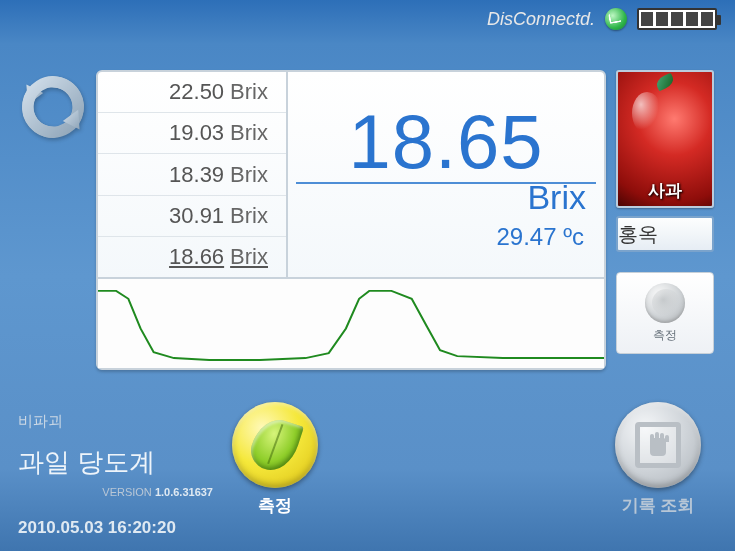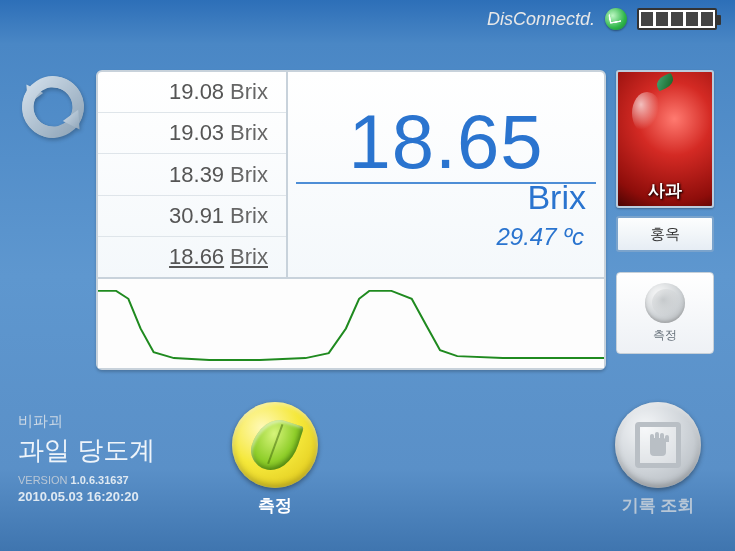--- a/index.html
+++ b/index.html
@@ -68,21 +68,21 @@
     padding: 4px 8px 0 8px;
   }
   .reading-main {
     display:flex; align-items:flex-end; justify-content:center; width:100%;
     border-bottom:2px solid #4e8ed6; padding:6px 4px 2px 4px;
   }
   .reading-val { font-size:76px; color:#2a74cf; font-weight:400; line-height:1; letter-spacing:1px; }
   .reading-unit-row { width:100%; display:flex; justify-content:flex-end; margin-top:-6px; padding-right:10px; }
   .reading-unit { font-size:34px; color:#2a74cf; }
   .temp-row { width:100%; display:flex; justify-content:flex-end; padding:6px 12px 4px 0; }
-  .temp { font-size:24px; color:#2a74cf;font-style:italic; }
+  .temp { font-size:24px; color:#2a74cf; }
 
   .chart-area {
     flex:1; border-top:2px solid #c8d2db; position:relative; overflow:hidden;
     background:#fdfdfd;
   }
   .chart-area svg { width:100%; height:100%; }
 
   
   .right-col {
     position:absolute; left:616px; top:70px; width:98px;
@@ -106,22 +106,22 @@
     border-radius:50%;
   }
   .fruit-label {
     position:absolute; bottom:4px; left:0; right:0; text-align:center;
     color:#fff; font-weight:bold; font-size:17px;
     text-shadow: 0 0 3px #300, 1px 1px 2px #000;
   }
   .variety-btn {
     height:36px; border:2px solid #7aa3cc; border-radius:3px;
     background: linear-gradient(#fdfefe,#e6edf4);
-    display:flex; align-items:center; justify-content:center;
-    font-size:15px; color:#333; cursor:pointer;
+    display:flex; align-items:center; 
+    font-size:20px; color:#333; cursor:pointer;
   }
   .measure-state {
     margin-top:12px; height:82px; border:1px solid #c7d0d8; border-radius:4px;
     background: linear-gradient(#ffffff,#eef1f5);
     display:flex; flex-direction:column; align-items:center; justify-content:center;
     gap:4px;
   }
   .globe {
     width:40px; height:40px; border-radius:50%;
     background: radial-gradient(circle at 35% 30%, #fafafa, #cfd3d6 55%, #a9adb0 100%);
@@ -132,25 +132,25 @@
     content:""; position:absolute; inset:6px 5px 7px 7px;
     background: radial-gradient(ellipse at 40% 40%, rgba(180,185,188,0.7), rgba(180,185,188,0) 70%);
     border-radius:50%;
   }
   .measure-state .lbl { font-size:12px; color:#66707a; }
 
   
   .bottom-left {
     position:absolute; left:18px; top:412px; width:195px; color:#dfe9f2;
   }
-  .bottom-left .line1 { font-size:15px; color:#cdd9e5; margin-bottom:2px; }
+  .bottom-left .line1 { font-size:15px; color:#cdd9e5; margin-bottom:14px; }
   .bottom-left .title { font-size:26px; color:#eef4fa; margin-bottom:6px; }
-  .bottom-left .ver { font-size:11px; color:#b9c7d6; }
+  .bottom-left .ver { font-size:11px; color:#b9c7d6;text-align:right; }
   .bottom-left .ver .num { font-weight:bold; color:#dfe9f2; }
-  .bottom-left .ts { font-size:13px; color:#dfe9f2; margin-top:3px; font-weight:bold; }
+  .bottom-left .ts { font-size:17px; color:#dfe9f2; margin-top:20px; font-weight:bold; }
 
   .nav {
     position:absolute; left:216px; top:402px; right:18px; height:124px;
     display:flex; justify-content:space-between; align-items:flex-start;
   }
   .nav-btn {
     width:118px; display:flex; flex-direction:column; align-items:center; gap:6px;
     cursor:pointer;
   }
   .nav-btn .circle {
@@ -253,21 +253,21 @@
     <polygon points="12,18 36,30 14,46" fill="url(#gArr)"></polygon>
     <path d="M50 86 A36 36 0 1 1 82 66" fill="none" stroke="url(#gArr)" stroke-width="16" stroke-linecap="round"></path>
     <polygon points="88,82 64,70 86,54" fill="url(#gArr)"></polygon>
   </svg>
 </div>
 
 <div class="panel">
   <div class="panel-top">
     <div class="history">
       <div class="history-row">
-        <span class="num">19.08</span>
+        <span class="num">22.50</span>
         <span class="unit">Brix</span>
       </div>
       <div class="history-row">
         <span class="num">19.03</span>
         <span class="unit">Brix</span>
       </div>
       <div class="history-row">
         <span class="num">18.39</span>
         <span class="unit">Brix</span>
       </div>

